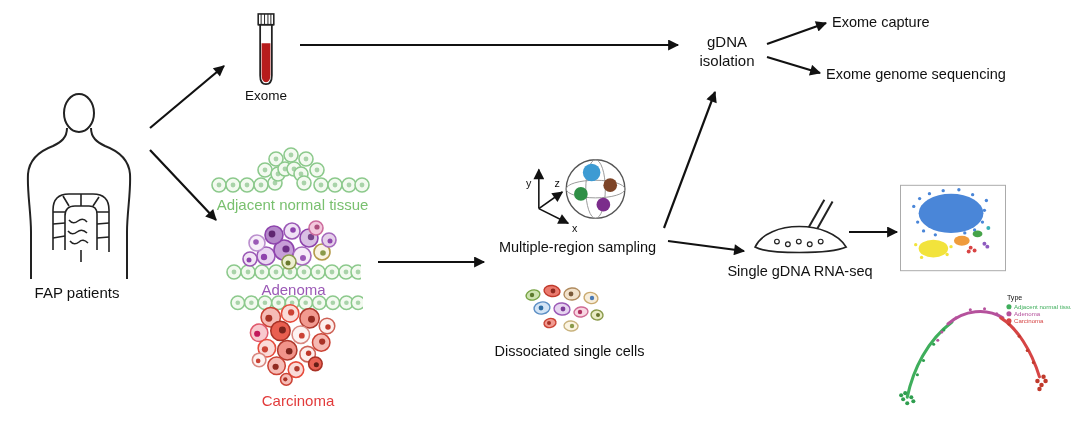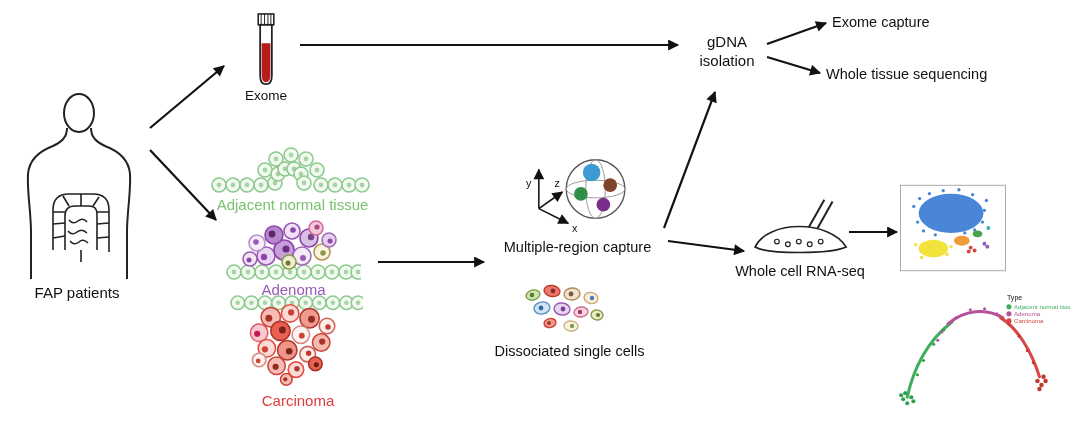--- a/index.html
+++ b/index.html
@@ -190,21 +190,21 @@
     <text x="36" y="40" font-size="11" fill="#111">z</text>
     <text x="54" y="86" font-size="11" fill="#111">x</text>
     <circle cx="78" cy="42" r="30" fill="none" stroke="#555" stroke-width="1.4"></circle>
     <ellipse cx="78" cy="42" rx="30" ry="9" fill="none" stroke="#999" stroke-width="1"></ellipse>
     <ellipse cx="78" cy="42" rx="10" ry="30" fill="none" stroke="#999" stroke-width="1"></ellipse>
     <circle cx="74" cy="25" r="9" fill="#3d9bd3"></circle>
     <circle cx="93" cy="38" r="7" fill="#7d4427"></circle>
     <circle cx="63" cy="47" r="7" fill="#2f8f46"></circle>
     <circle cx="86" cy="58" r="7" fill="#7b2d8b"></circle>
   </svg>
-  <div class="lbl" style="left:480px; top:238px; width:195px;">Multiple-region capture</div>
+  <div class="lbl" style="left:480px; top:238px; width:195px;">Multiple-region sampling</div>
 
   <svg class="icon" style="left:515px; top:282px;" width="95" height="55" viewBox="0 0 95 55">
     <g stroke-width="1.4">
       <ellipse cx="18" cy="13" rx="7" ry="5" fill="#cde3b0" stroke="#76a243" transform="rotate(-15 18 13)"></ellipse>
         <circle cx="17" cy="13" r="2.2" fill="#5c7a2e"></circle>
       <ellipse cx="37" cy="9" rx="8" ry="5.5" fill="#ea7a6e" stroke="#c0392b" transform="rotate(8 37 9)"></ellipse>
         <circle cx="38" cy="9" r="2.4" fill="#8f2a20"></circle>
       <ellipse cx="57" cy="12" rx="8" ry="6" fill="#f2e2cc" stroke="#b08b5e" transform="rotate(-5 57 12)"></ellipse>
         <circle cx="56" cy="12" r="2.4" fill="#7a5a3a"></circle>
       <ellipse cx="76" cy="16" rx="7" ry="5.5" fill="#f7edda" stroke="#c9a96e" transform="rotate(12 76 16)"></ellipse>
@@ -224,35 +224,35 @@
     </g>
   </svg>
   <div class="lbl" style="left:472px; top:342px; width:195px;">Dissociated single cells</div>
 
   <div class="lbl left" style="left:832px; top:13px; width:200px;">Exome capture</div>
 
   <div class="lbl big" style="left:686px; top:33px; width:82px;">
     <div>gDNA</div>
     <div>isolation</div>
   </div>
-  <div class="lbl left" style="left:826px; top:65px; width:240px;">Whole tissue sequencing</div>
+  <div class="lbl left" style="left:826px; top:65px; width:240px;">Exome genome sequencing</div>
 
   <svg class="icon" style="left:746px; top:196px;" width="112" height="62" viewBox="0 0 115 68">
     <line x1="82" y1="4" x2="64" y2="36" stroke="#222" stroke-width="2.2"></line>
     <line x1="91" y1="6" x2="73" y2="38" stroke="#222" stroke-width="2.2"></line>
     <path d="M6,56 C20,26 88,26 106,56 C88,64 20,64 6,56 Z" fill="#fff" stroke="#222" stroke-width="1.8"></path>
     <g fill="#fff" stroke="#222" stroke-width="1.3">
       <circle cx="30" cy="50" r="2.6"></circle>
         <circle cx="42" cy="53" r="2.6"></circle>
         <circle cx="54" cy="50" r="2.6"></circle>
       <circle cx="66" cy="53" r="2.6"></circle>
         <circle cx="78" cy="50" r="2.6"></circle>
     </g>
   </svg>
-  <div class="lbl" style="left:726px; top:262px; width:148px;">Whole cell RNA-seq</div>
+  <div class="lbl" style="left:726px; top:262px; width:148px;">Single gDNA RNA-seq</div>
 
   <svg class="icon" style="left:900px; top:184px;" width="106" height="88" viewBox="0 0 108 88">
     <rect x="0.5" y="0.5" width="107" height="87" fill="#fff" stroke="#aaa"></rect>
     <ellipse cx="52" cy="29" rx="33" ry="20" fill="#4a86d8"></ellipse>
     <g fill="#4a86d8">
       <circle cx="14" cy="22" r="1.7"></circle>
         <circle cx="18" cy="38" r="1.7"></circle>
         <circle cx="24" cy="47" r="1.7"></circle>
       <circle cx="36" cy="51" r="1.7"></circle>
         <circle cx="86" cy="26" r="1.7"></circle>

